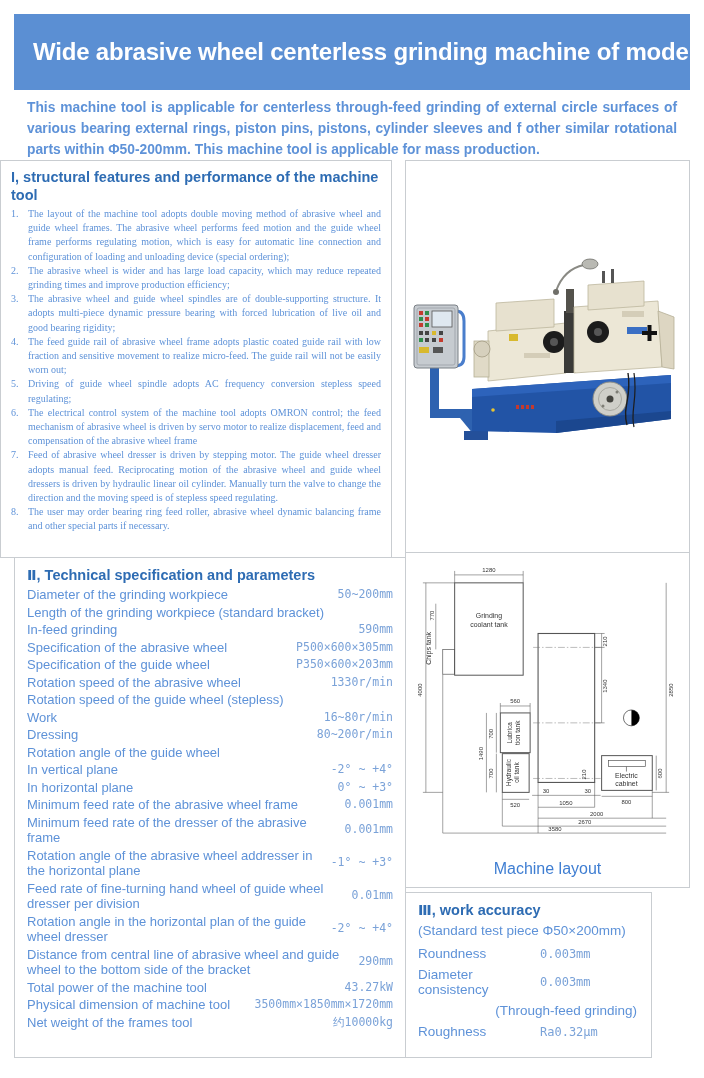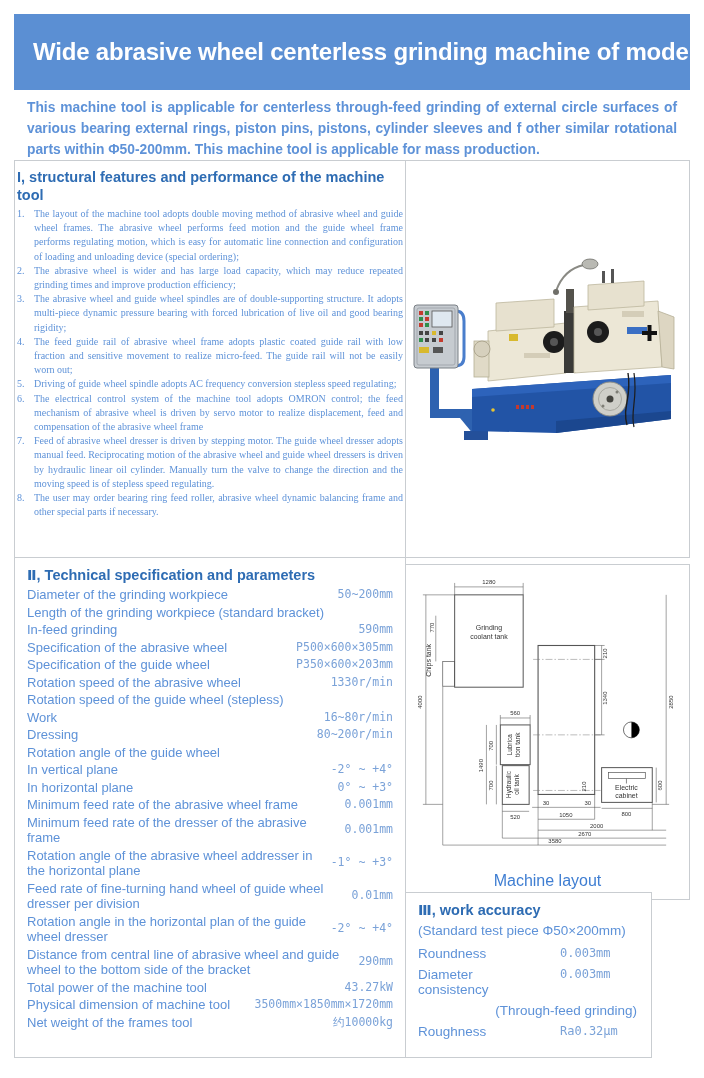--- a/index.html
+++ b/index.html
@@ -6,41 +6,41 @@
   body{width:704px;height:1078px;position:relative;font-family:"Liberation Sans","DejaVu Sans",sans-serif;-webkit-font-smoothing:antialiased;}
   .page{position:absolute;inset:0;}
 
   .banner{position:absolute;left:14px;top:14px;width:676px;height:76px;background:#5b8fd3;display:flex;align-items:center;box-sizing:border-box;padding:0 14px;}
   .banner h1{margin:5px;color:#ffffff;font-size:24px;font-weight:bold;letter-spacing:-0.2px;white-space:nowrap;}
 
   .intro{position:absolute;left:14px;top:97px;width:676px;box-sizing:border-box;padding:0 13px;font-weight:bold;}
   .intro p{margin:0;color:#5e92d8;font-size:13.8px;line-height:21px;text-align:justify;}
 
   .panel{position:absolute;box-sizing:border-box;border:1px solid #c9cdd1;background:#fff;}
-  .panel-sec1{left:14px;top:160px;width:392px;height:398px;padding:7px 2px;}
+  .panel-sec1{left:0;top:160px;width:392px;height:398px;padding:7px 10px;}
   .panel-photo{left:405px;top:160px;width:285px;height:398px;}
   .panel-sec2{left:14px;top:557px;width:392px;height:501px;padding:8px 12px;}
-  .panel-layout{left:405px;top:564px;width:285px;height:336px;}
+  .panel-layout{left:405px;top:552px;width:285px;height:336px;}
   .panel-sec3{left:405px;top:892px;width:247px;height:166px;padding:8px 12px;}
 
   .sec-heading{margin:0 0 3px 0;color:#2e6cb3;font-size:14.5px;font-weight:bold;line-height:18px;}
 
   ol.features{margin:2px 0 0 0;padding:0;list-style:none;counter-reset:li;}
   ol.features li{position:relative;padding-left:17px;margin:0;color:#5e92d8;font-size:10px;line-height:14.2px;text-align:justify;font-family:Liberation Serif, serif;}
   ol.features li::before{counter-increment:li;content:counter(li) ".";position:absolute;left:0;top:0;color:#5e92d8;}
 
   .spec-rows{margin-top:3px;}
   .spec-row{display:flex;justify-content:space-between;align-items:center;margin-bottom:2px;}
   .spec-label{color:#5e92d8;font-size:13px;line-height:15.5px;flex:1 1 auto;}
   .spec-value{color:#7aa2d8;font-family:"DejaVu Sans Mono","Liberation Mono",monospace;font-size:11.5px;line-height:15.5px;white-space:nowrap;margin-left:4px;}
 
   .layout-caption{position:absolute;left:0;bottom:9px;width:100%;text-align:center;color:#3f7ed2;font-size:16px;}
 
   .acc-subtitle{margin:0 0 6px 0;color:#5e92d8;font-size:13.5px;line-height:18px;}
-  .acc-row{display:flex;align-items:flex-start;margin-bottom:6px;gap:20px;}
+  .acc-row{display:flex;align-items:center;margin-bottom:6px;}
   .acc-label{color:#5e92d8;font-size:13.5px;width:122px;flex:0 0 auto;}
   .acc-value{color:#7aa2d8;font-family:"DejaVu Sans Mono","Liberation Mono",monospace;font-size:12px;}
   .acc-note{text-align:right;color:#5e92d8;font-size:13.5px;margin:0 2px 6px 0;}
 
   svg text{font-family:"Liberation Sans","DejaVu Sans",sans-serif;}
 </style>
 </head>
 <body>
 
 <div class="page">

